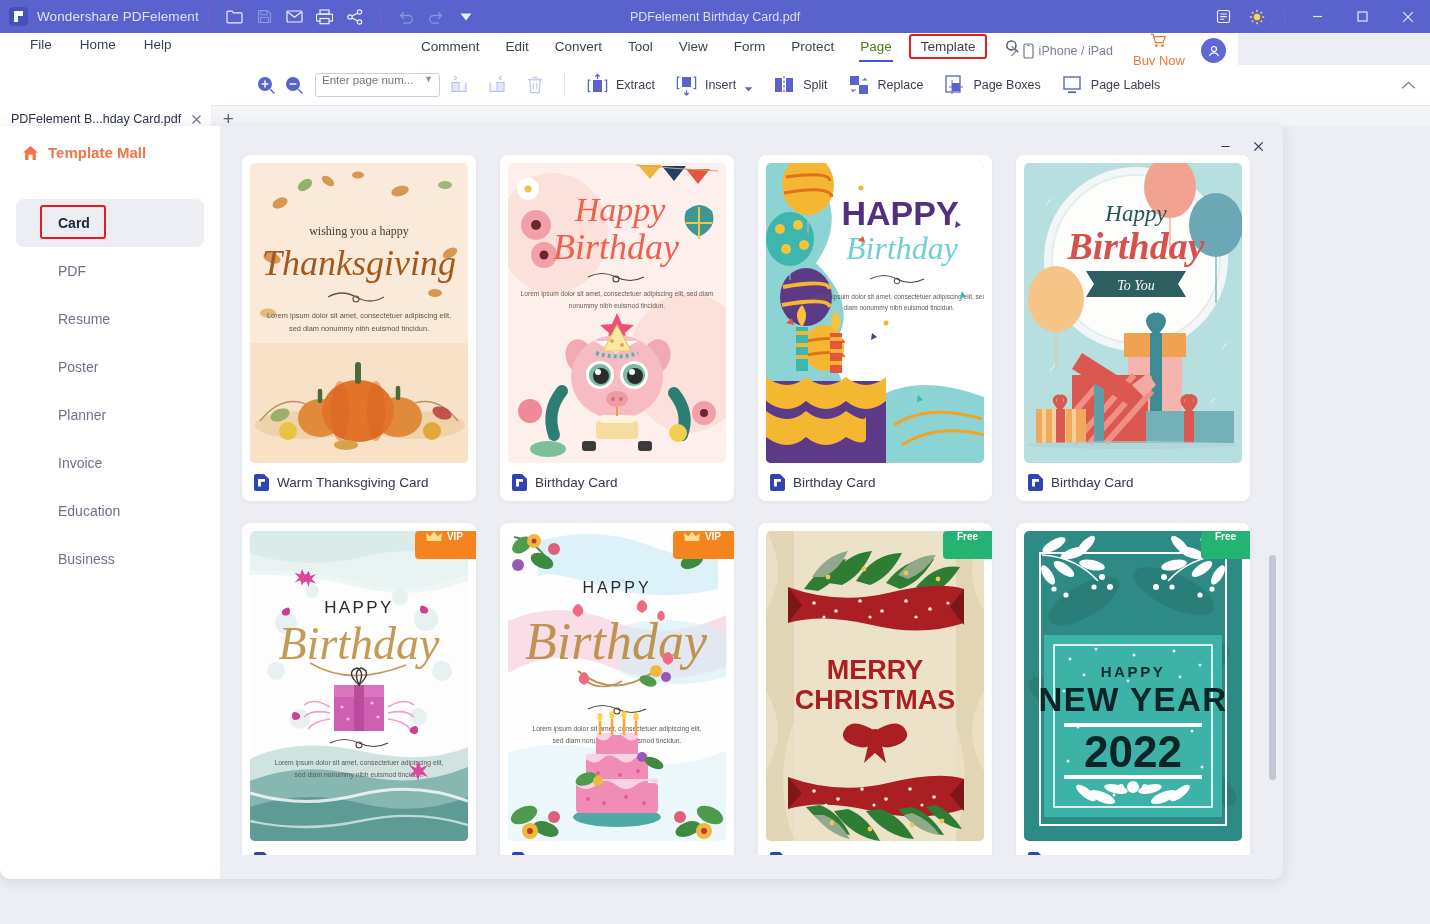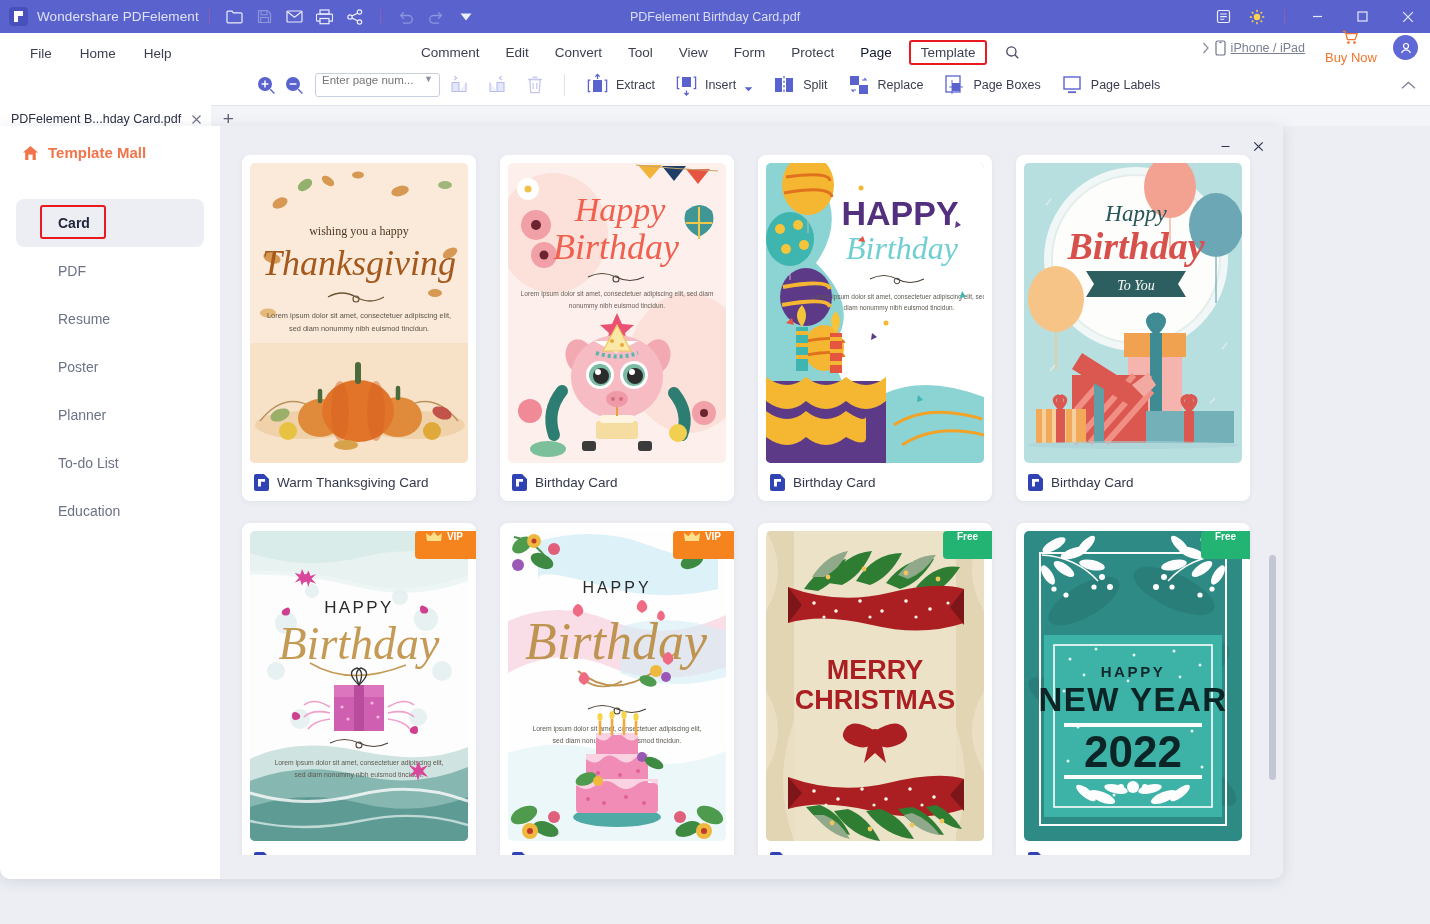--- a/index.html
+++ b/index.html
@@ -47,48 +47,48 @@
     display: flex; align-items: center; z-index: 3;
   }
   .tb-right .tb-icon { width: 34px; }
   .win-btn {
     width: 45px; height: 33px; display: flex; align-items: center; justify-content: center;
     color: #e6e8f8;
   }
 
   
   .menubar {
-    position: absolute; left: 0; top: 33px; width: 1430px; height: 32px;
-    background: #fff; display: flex; align-items: flex-end;
+    position: absolute; left: 0; top: 33px; width: 1238px; height: 32px;
+    background: #fff; display: flex; align-items: flex-start;
   }
   .menu-left { display: flex; align-items: center; margin-left: 16px; }
   .menu-item {
     font-size: 13.5px; color: #3c3f50; padding: 4px 14px; position: relative;
     white-space: nowrap;
   }
   .menu-center {
     position: absolute; left: 408px; display: flex; align-items: center;
   }
   .menu-center .menu-item { padding: 4px 13px; }
-  .menu-item.active { color: #0f172a; }
+  .menu-item.active { color: #4d7c0f; }
   .menu-item.active::after {
     content: ""; position: absolute; left: 12px; right: 12px; bottom: -4px;
     height: 2px; background: #4a54d2;
   }
   .menu-item.boxed {
     border: 2px solid #e8191f; border-radius: 3px; padding: 3px 10px; margin: 0 4px;
   }
   .search-btn {
     width: 30px; height: 26px; display: flex; align-items: center; justify-content: center;
     color: #45485c; margin-left: 6px;
   }
   .menu-right {
     position: absolute; right: 12px; display: flex; align-items: center; gap: 4px;
   }
-  .mobile-link { display: flex; align-items: center; gap: 5px; color: #7a7f93; font-size: 12.5px; text-decoration: underline; }
+  .mobile-link { display: flex; align-items: center; gap: 5px; color: #7a7f93; font-size: 12.5px; }
   .buy-now { display: flex; align-items: center; gap: 5px; color: #f3762f; font-size: 13px; margin-left: 16px; flex-direction: column; }
   .avatar {
     width: 25px; height: 25px; border-radius: 50%; background: #6068d6;
     display: flex; align-items: center; justify-content: center; margin-left: 12px; color: #fff;
   }
 
   
   .ribbon {
     position: absolute; left: 0; top: 65px; width: 1430px; height: 41px;
     background: #fff; border-bottom: 1px solid #e2e4ec;
@@ -522,24 +522,27 @@
           <div class="side-item">
             <span>Resume</span>
           </div>
           <div class="side-item">
             <span>Poster</span>
           </div>
           <div class="side-item">
             <span>Planner</span>
           </div>
           <div class="side-item">
-            <span>To-do List</span>
+            <span>Invoice</span>
           </div>
           <div class="side-item">
             <span>Education</span>
+          </div>
+          <div class="side-item">
+            <span>Business</span>
           </div>
         </div>
       </div>
 
       <div class="modal-main">
         <div class="modal-winbtns">
           <div class="modal-winbtn">
             <svg width="13" height="13" viewBox="0 0 13 13">
                 <path d="M2.5 6.5h8" stroke="currentColor" stroke-width="1.2"></path>
               </svg>

